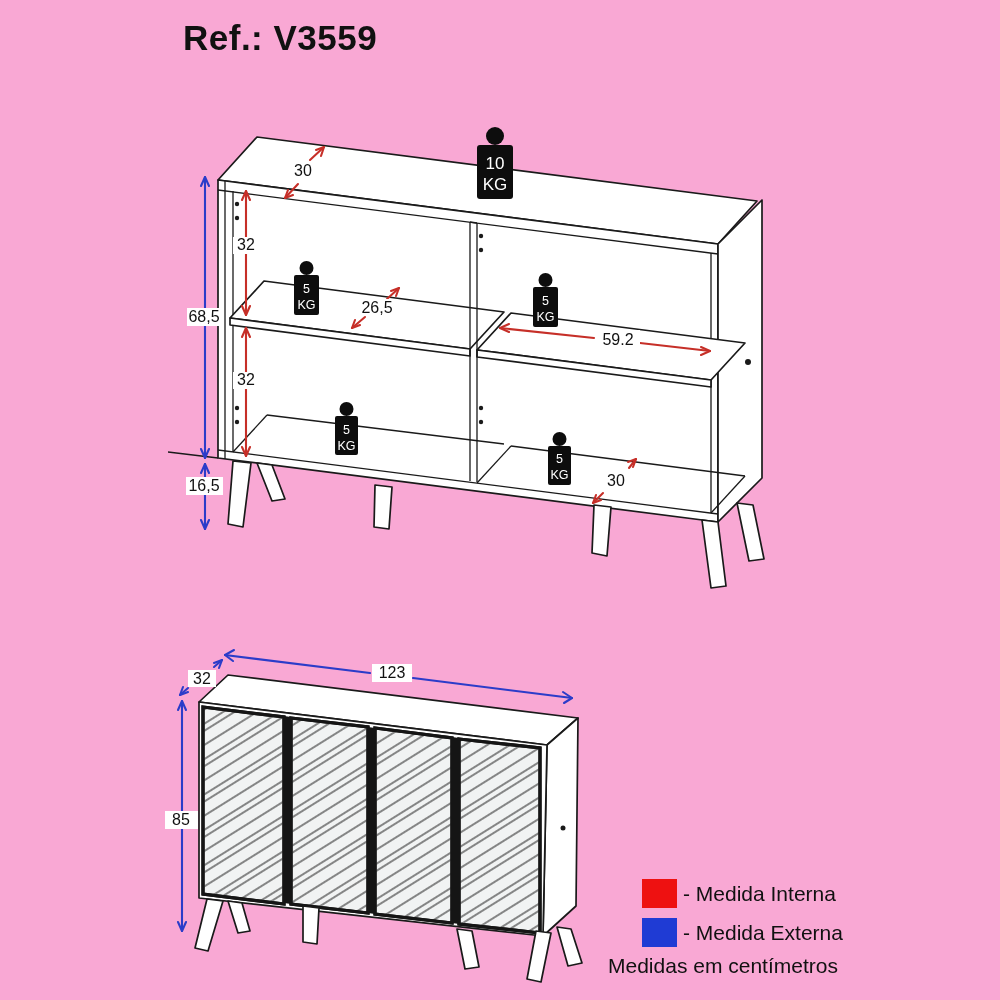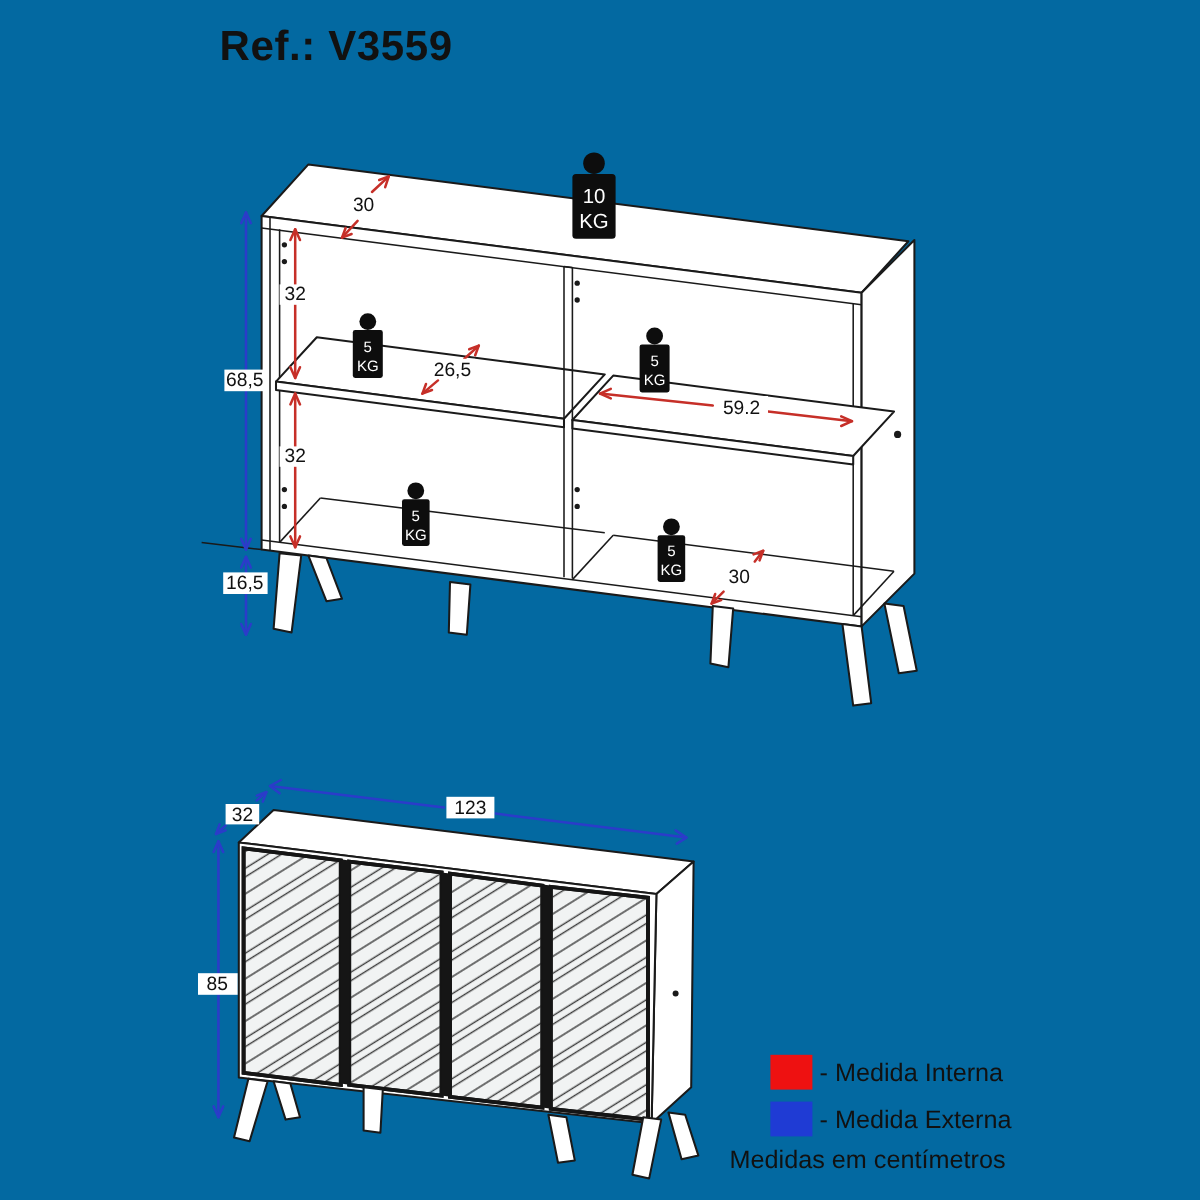--- a/index.html
+++ b/index.html
@@ -1,16 +1,16 @@
 <!DOCTYPE html>
 <html><head>
 <meta charset="utf-8">
 <style>
   html,body{margin:0;padding:0;background:#ffffff;}
-  .page{position:relative;width:1000px;height:1000px;background:#0369a1;overflow:hidden;}
+  .page{position:relative;width:1000px;height:1000px;background:#f9a8d4;overflow:hidden;}
   svg{display:block;}
   svg text{font-family:"Liberation Sans", sans-serif; fill:#111;}
   .title{font-size:35px;font-weight:bold;letter-spacing:0.5px;}
   .dimlabel{font-size:16px;text-anchor:middle;}
   .legendlabel{font-size:21px;}
   .note{font-size:21px;}
   .wtext{fill:#ffffff;text-anchor:middle;}
   .w10{font-size:17px;}
   .w5{font-size:12.5px;}
   .inkfill{stroke:#1a1a1a;fill:#ffffff;stroke-width:1.7;stroke-linejoin:round;}

